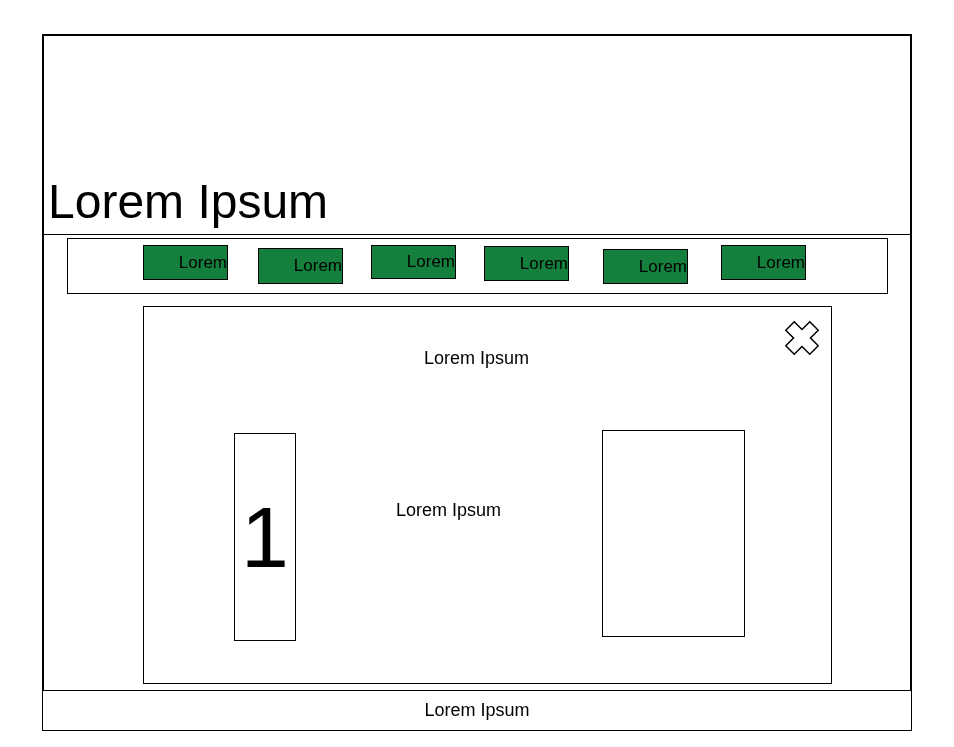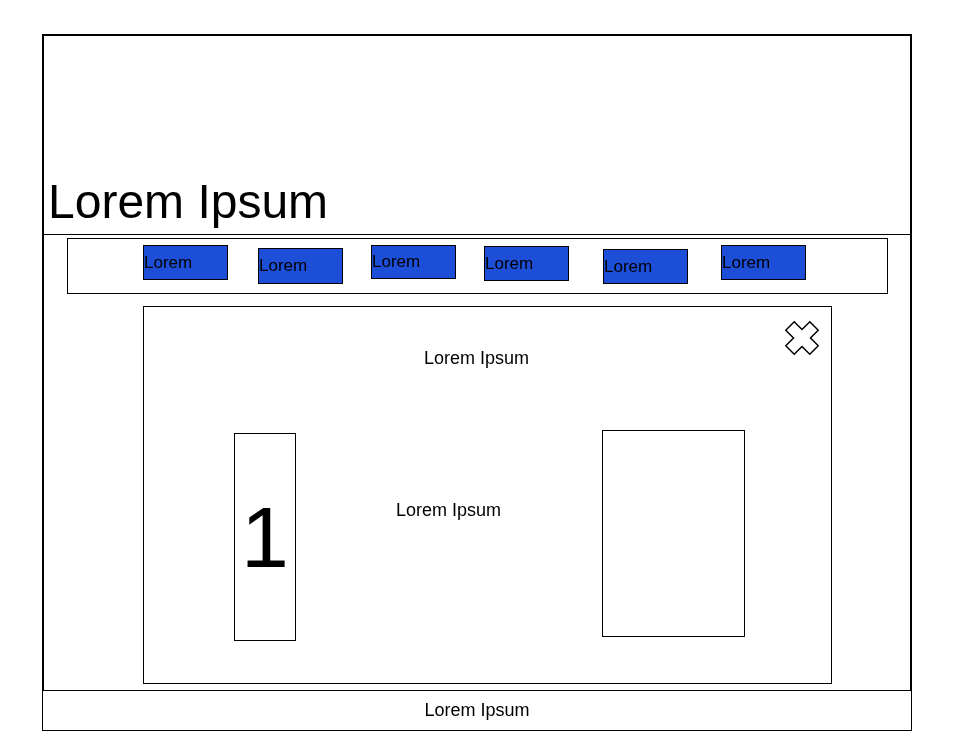--- a/index.html
+++ b/index.html
@@ -27,24 +27,24 @@
     line-height: 1;
     white-space: nowrap;
     letter-spacing: 0px;
   }
   .navbar {
     border: 1.5px solid #000000;
     background: #ffffff;
   }
   .nav-btn {
     border: 1.5px solid #000000;
-    background: #1d4ed8;
+    background: #15803d;
     display: flex;
     align-items: center;
-    justify-content: flex-start;
+    justify-content: flex-end;
     font-size: 17px;
     cursor: default;
   }
   .dialog {
     border: 1.5px solid #000000;
     background: #ffffff;
   }
   .dialog-title, .dialog-body-text {
     font-size: 18px;
     line-height: 1;

